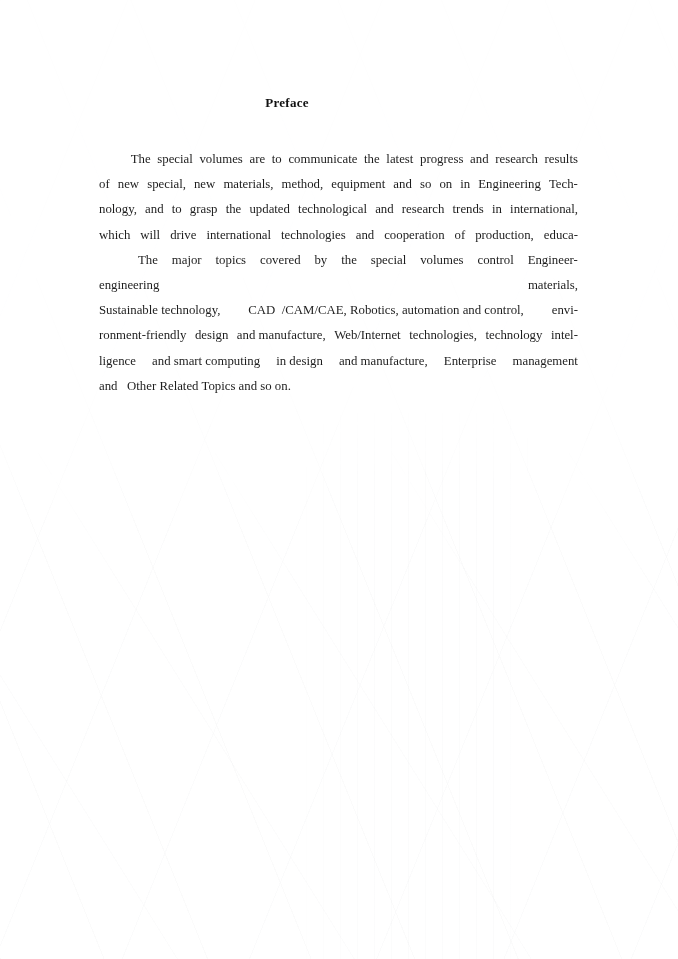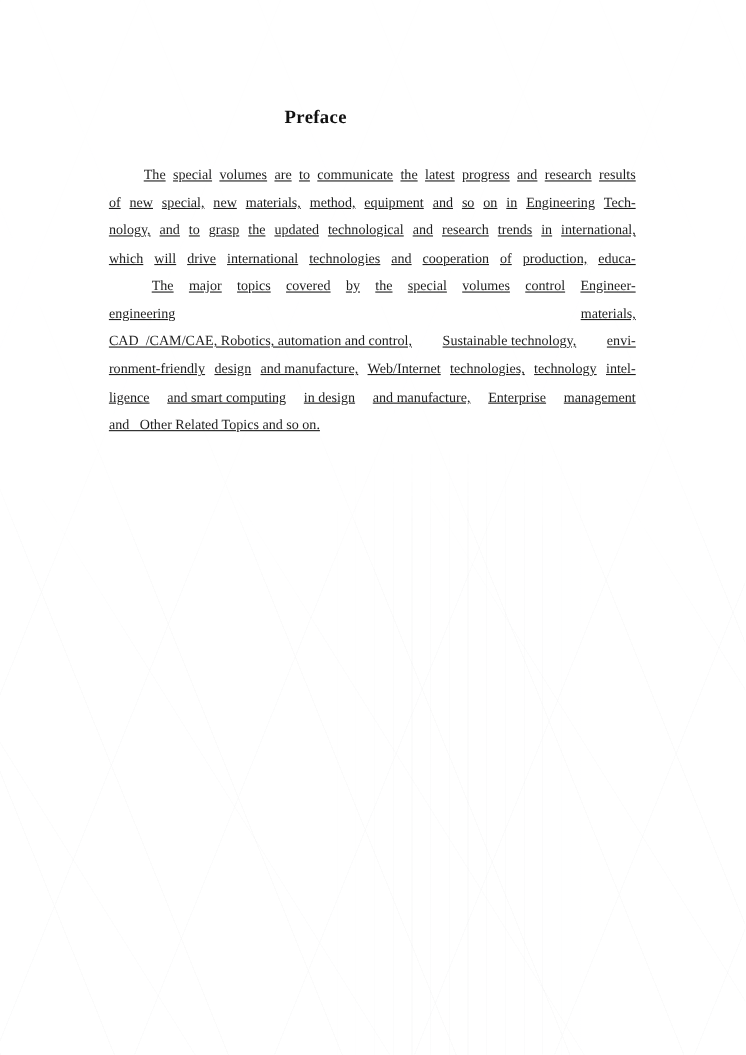--- a/index.html
+++ b/index.html
@@ -92,21 +92,21 @@
     position: relative;
     z-index: 1;
   }
 
   .doc-title {
     position: absolute;
     left: 0;
     top: 86px;
     width: 574px;
     text-align: center;
-    font-size: 17px;
+    font-size: 13px;
     font-weight: bold;
     letter-spacing: 0.3px;
     color: #111111;
   }
 
   .body-block {
     position: absolute;
     left: 99px;
     top: 147px;
     width: 479px;
@@ -115,21 +115,20 @@
   .para {
     margin: 0;
     font-size: 12.8px;
     line-height: 25.2px;
     color: #1d1d1d;
   }
 
   .para .line {
     display: block;
     white-space: pre;
-    text-decoration: underline;
   }
 
   
   .para .line.just {
     display: flex;
     justify-content: space-between;
     white-space: pre;
   }
 
   .para .line.just > span {
@@ -161,21 +160,21 @@
       <p class="para">
         <span class="line just"><span class="indent"></span><span>The</span><span>special</span><span>volumes</span><span>are</span><span>to</span><span>communicate</span><span>the</span><span>latest</span><span>progress</span><span>and</span><span>research</span><span>results</span></span>
         <span class="line just"><span>of</span><span>new</span><span>special,</span><span>new</span><span>materials,</span><span>method,</span><span>equipment</span><span>and</span><span>so</span><span>on</span><span>in</span><span>Engineering</span><span>Tech-</span></span>
         <span class="line just"><span>nology,</span><span>and</span><span>to</span><span>grasp</span><span>the</span><span>updated</span><span>technological</span><span>and</span><span>research</span><span>trends</span><span>in</span><span>international,</span></span>
         <span class="line just"><span>which</span><span>will</span><span>drive</span><span>international</span><span>technologies</span><span>and</span><span>cooperation</span><span>of</span><span>production,</span><span>educa-</span></span>
       </p>
 
       <p class="para">
         <span class="line just"><span class="indent"></span><span>The</span><span>major</span><span>topics</span><span>covered</span><span>by</span><span>the</span><span>special</span><span>volumes</span><span>control</span><span>Engineer-</span></span>
         <span class="line just"><span>engineering</span><span>materials,</span></span>
-        <span class="line just"><span>CAD  /CAM/CAE, Robotics, automation and control,</span><span>Sustainable technology,</span><span>envi-</span></span>
+        <span class="line just"><span>Sustainable technology,</span><span>CAD  /CAM/CAE, Robotics, automation and control,</span><span>envi-</span></span>
         <span class="line just"><span>ronment-friendly</span><span>design</span><span>and manufacture,</span><span>Web/Internet</span><span>technologies,</span><span>technology</span><span>intel-</span></span>
         <span class="line just"><span>ligence</span><span>and smart computing</span><span>in design</span><span>and manufacture,</span><span>Enterprise</span><span>management</span></span>
         <span class="line">and   Other Related Topics and so on.</span>
       </p>
 
     </div>
   </div>
 </div>
 
 </body></html>

